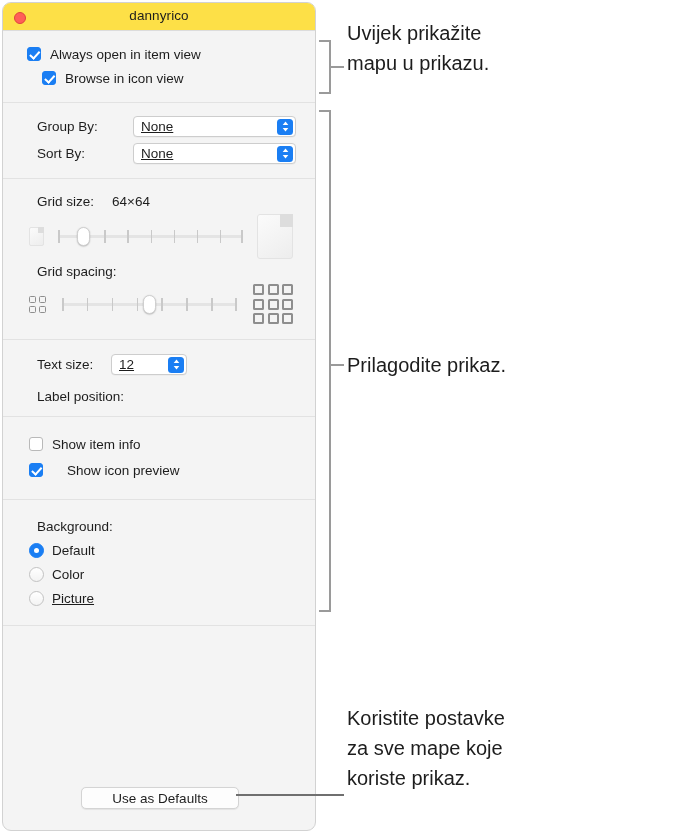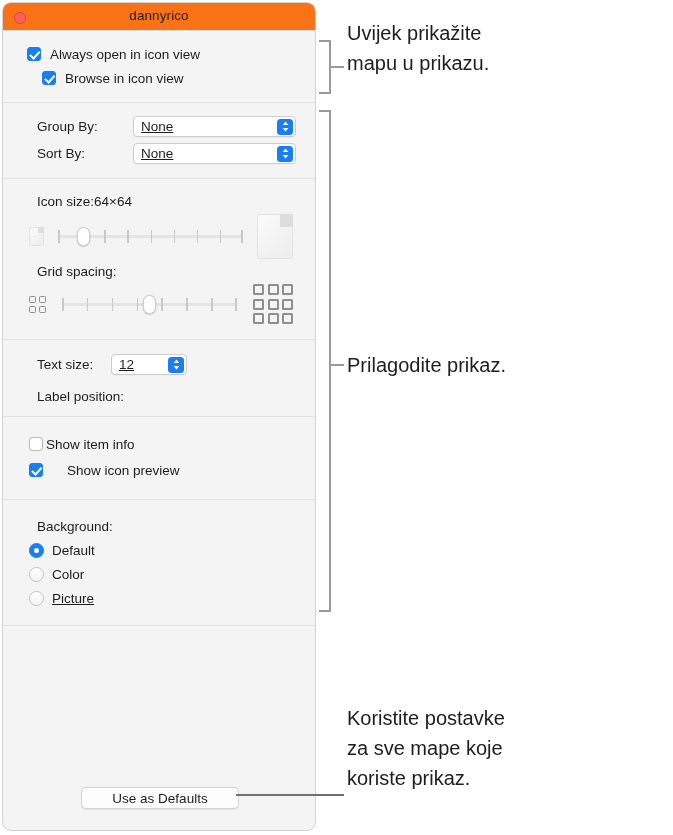--- a/index.html
+++ b/index.html
@@ -24,21 +24,21 @@
     height: 829px;
     background: #f4f4f4;
     border: 1px solid #d2d2d2;
     border-radius: 9px;
     box-sizing: border-box;
     overflow: hidden;
   }
   #titlebar {
     position: relative;
     height: 27px;
-    background: #f97316;
+    background: #fde047;
     border-bottom: 1px solid #dcdcdc;
   }
   #close-btn {
     position: absolute;
     left: 11px;
     top: 9px;
     width: 12px;
     height: 12px;
     border-radius: 50%;
     background: #ff5f57;
@@ -284,21 +284,21 @@
 <div id="window">
 
   <div id="titlebar">
     <div id="close-btn"></div>
     <div id="win-title">dannyrico</div>
   </div>
 
   <div class="section" style="padding:11px 0 12px 0;">
     <div class="row" style="padding-left:24px;height:24px;">
       <div class="cbox on"></div>
-      <span class="lbl" style="margin-left:9px;">Always open in icon view</span>
+      <span class="lbl" style="margin-left:9px;">Always open in item view</span>
     </div>
     <div class="row" style="padding-left:39px;height:24px;">
       <div class="cbox on"></div>
       <span class="lbl" style="margin-left:9px;">Browse in icon view</span>
     </div>
   </div>
 
   <div class="section" style="padding:10px 0 11px 0;">
     <div class="row" style="padding-left:26px;height:27px;">
       <span class="lbl" style="width:96px;">Group By:</span>
@@ -321,22 +321,22 @@
             <path d="M4.5 1.6 L7.3 5.1 L1.7 5.1 Z" fill="#fff"></path>
             <path d="M4.5 11.4 L1.7 7.9 L7.3 7.9 Z" fill="#fff"></path>
           </svg>
         </span>
       </div>
     </div>
   </div>
 
   <div class="section" style="padding:11px 0 13px 0;">
     <div class="row" style="padding-left:26px;height:22px;">
-      <span class="lbl">Icon size:</span>
-      <span class="lbl" style="margin-left:0;">64×64</span>
+      <span class="lbl">Grid size:</span>
+      <span class="lbl" style="margin-left:18px;">64×64</span>
     </div>
     <div class="row" style="padding-left:26px;padding-right:22px;height:48px;">
       <div class="doc small"></div>
       <div class="slider" style="margin:0 14px;">
         <div class="strack"></div>
         <div class="tick" style="left:0%;"></div>
         <div class="tick" style="left:12.5%;"></div>
         <div class="tick" style="left:25%;"></div>
         <div class="tick" style="left:37.5%;"></div>
         <div class="tick" style="left:50%;"></div>
@@ -398,21 +398,21 @@
       </div>
     </div>
     <div class="row" style="padding-left:26px;height:26px;align-items:flex-end;">
       <span class="lbl">Label position:</span>
     </div>
   </div>
 
   <div class="section" style="padding:14px 0 16px 0;">
     <div class="row" style="padding-left:26px;height:26px;">
       <div class="cbox off"></div>
-      <span class="lbl" style="margin-left:3px;">Show item info</span>
+      <span class="lbl" style="margin-left:9px;">Show item info</span>
     </div>
     <div class="row" style="padding-left:26px;height:26px;">
       <div class="cbox on"></div>
       <span class="lbl" style="margin-left:24px;">Show icon preview</span>
     </div>
   </div>
 
   <div class="section" style="padding:14px 0 15px 0;">
     <div class="row" style="padding-left:26px;height:24px;">
       <span class="lbl">Background:</span>

